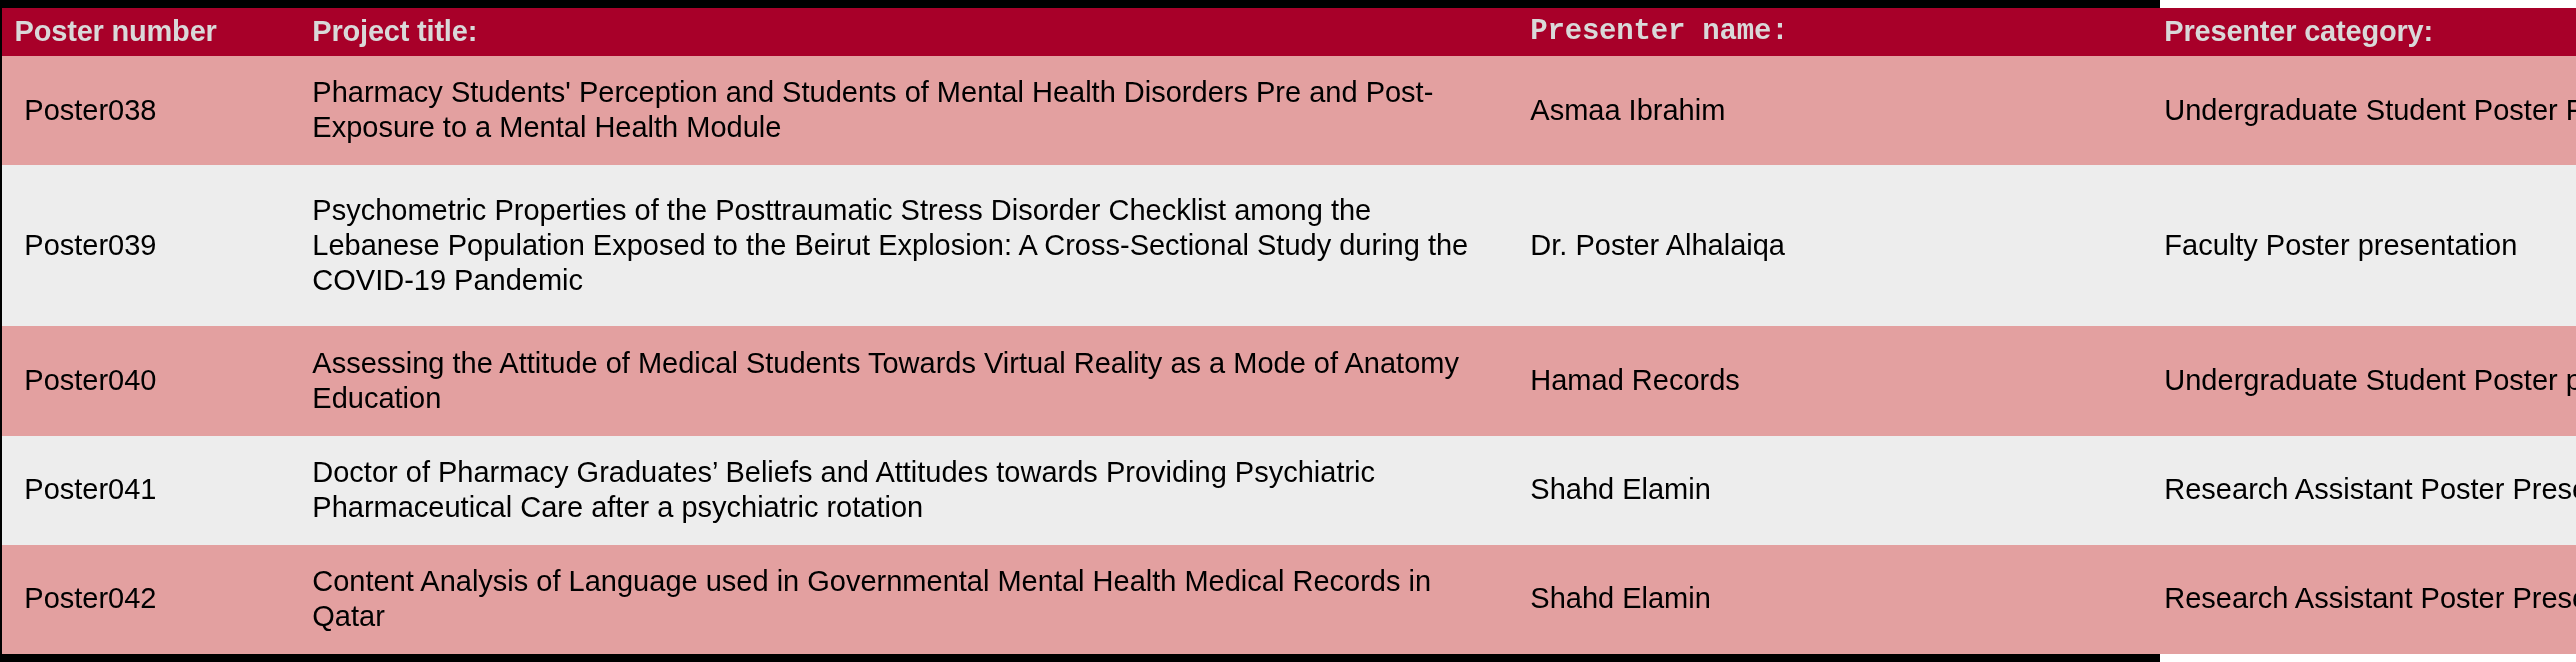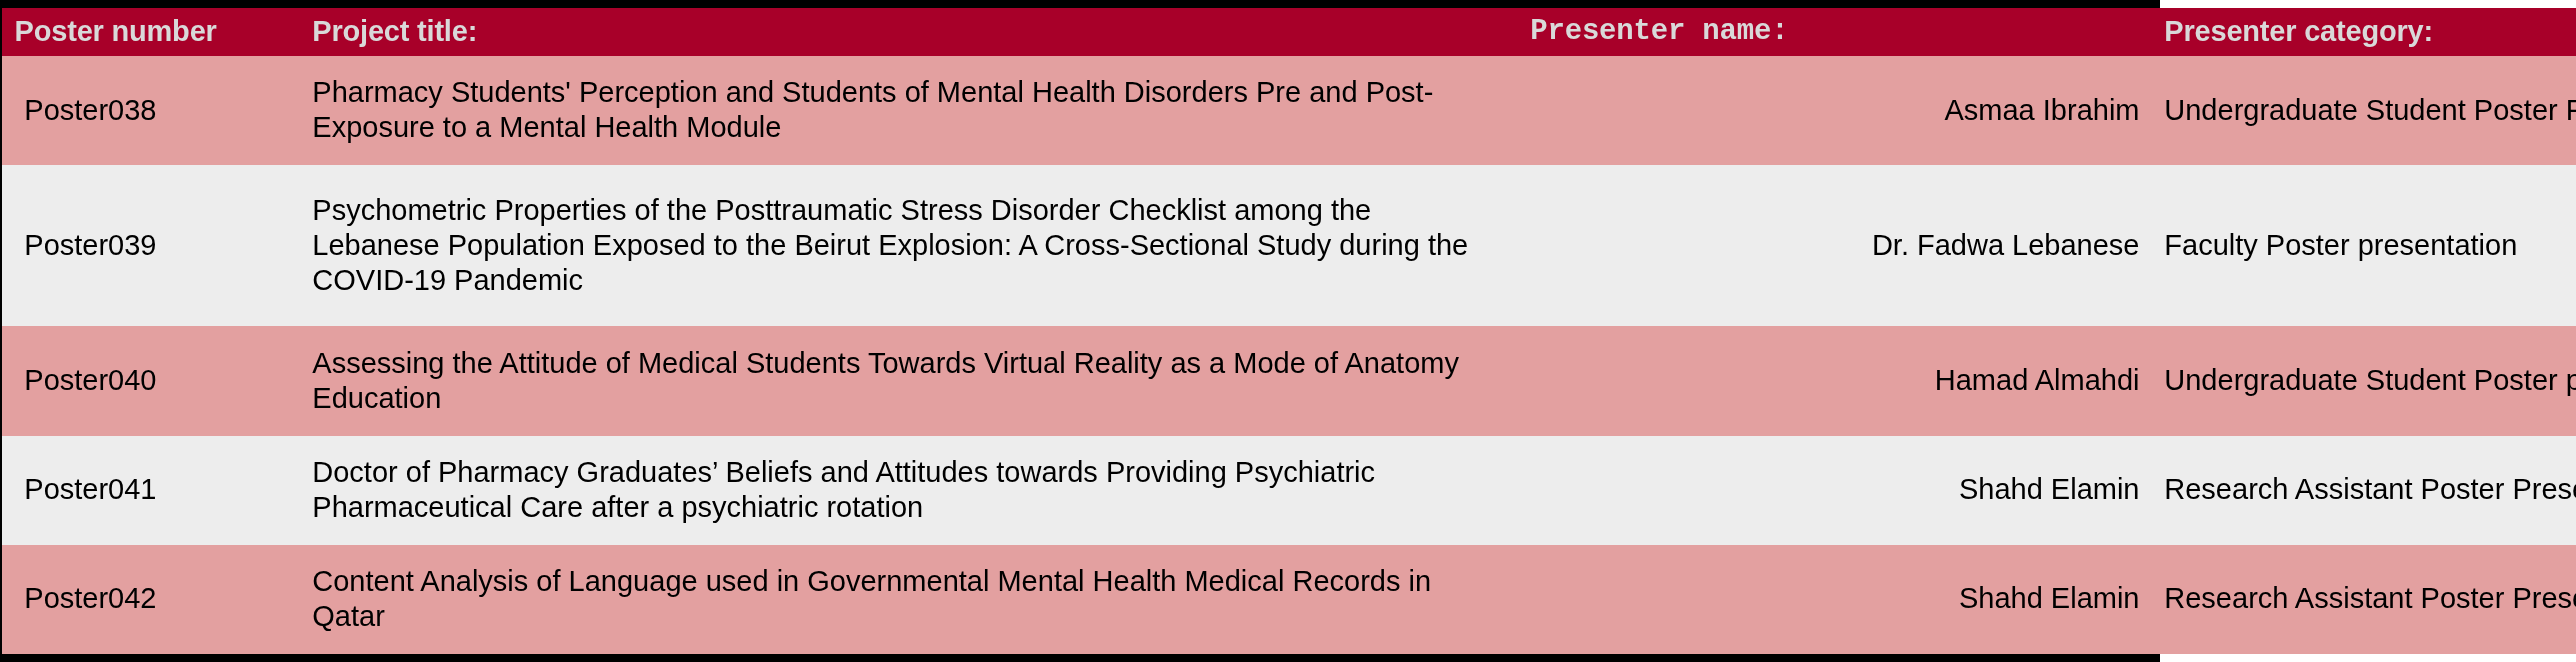--- a/index.html
+++ b/index.html
@@ -60,21 +60,21 @@
     vertical-align: middle;
     line-height: 1.22;
     padding: 4.6px 10.8px 4.6px 12.3px;
     background: #EDEDED;
   }
   tbody tr.row-shade-pink td { background: #E3A0A0; }
   tbody tr.row-shade-gray td { background: #EDEDED; }
 
   td.cell-number   { padding-left: 22px; white-space: nowrap; }
   td.cell-title    { padding-left: 17px; padding-right: 31px; }
-  td.cell-name     { padding-left: 14px; text-align: right; }
+  td.cell-name     { padding-left: 14px; }
   td.cell-category { padding-left: 14px; padding-right: 15.4px; }
 
   
   tr.r-h108 { height: 83px; }
   tr.r-h160 { height: 123px; }
 </style>
 </head>
 <body>
 
 <div id="poster-table-frame">
@@ -98,27 +98,27 @@
     <tbody>
       <tr class="row-shade-pink r-h108">
         <td class="cell-number">Poster038</td>
         <td class="cell-title">Pharmacy Students' Perception and Students of Mental Health Disorders Pre and Post-Exposure to a Mental Health Module</td>
         <td class="cell-name">Asmaa Ibrahim</td>
         <td class="cell-category">Undergraduate Student Poster Presentation</td>
       </tr>
       <tr class="row-shade-gray r-h160">
         <td class="cell-number">Poster039</td>
         <td class="cell-title">Psychometric Properties of the Posttraumatic Stress Disorder Checklist among the Lebanese Population Exposed to the Beirut Explosion: A Cross-Sectional Study during the COVID-19 Pandemic</td>
-        <td class="cell-name">Dr. Fadwa Lebanese</td>
+        <td class="cell-name">Dr. Poster Alhalaiqa</td>
         <td class="cell-category">Faculty Poster presentation</td>
       </tr>
       <tr class="row-shade-pink r-h108">
         <td class="cell-number">Poster040</td>
         <td class="cell-title">Assessing the Attitude of Medical Students Towards Virtual Reality as a Mode of Anatomy Education</td>
-        <td class="cell-name">Hamad Almahdi</td>
+        <td class="cell-name">Hamad Records</td>
         <td class="cell-category">Undergraduate Student Poster presentation</td>
       </tr>
       <tr class="row-shade-gray r-h108">
         <td class="cell-number">Poster041</td>
         <td class="cell-title">Doctor of Pharmacy Graduates’ Beliefs and Attitudes towards Providing Psychiatric Pharmaceutical Care after a psychiatric rotation</td>
         <td class="cell-name">Shahd Elamin</td>
         <td class="cell-category">Research Assistant Poster Presentation</td>
       </tr>
       <tr class="row-shade-pink r-h108">
         <td class="cell-number">Poster042</td>

